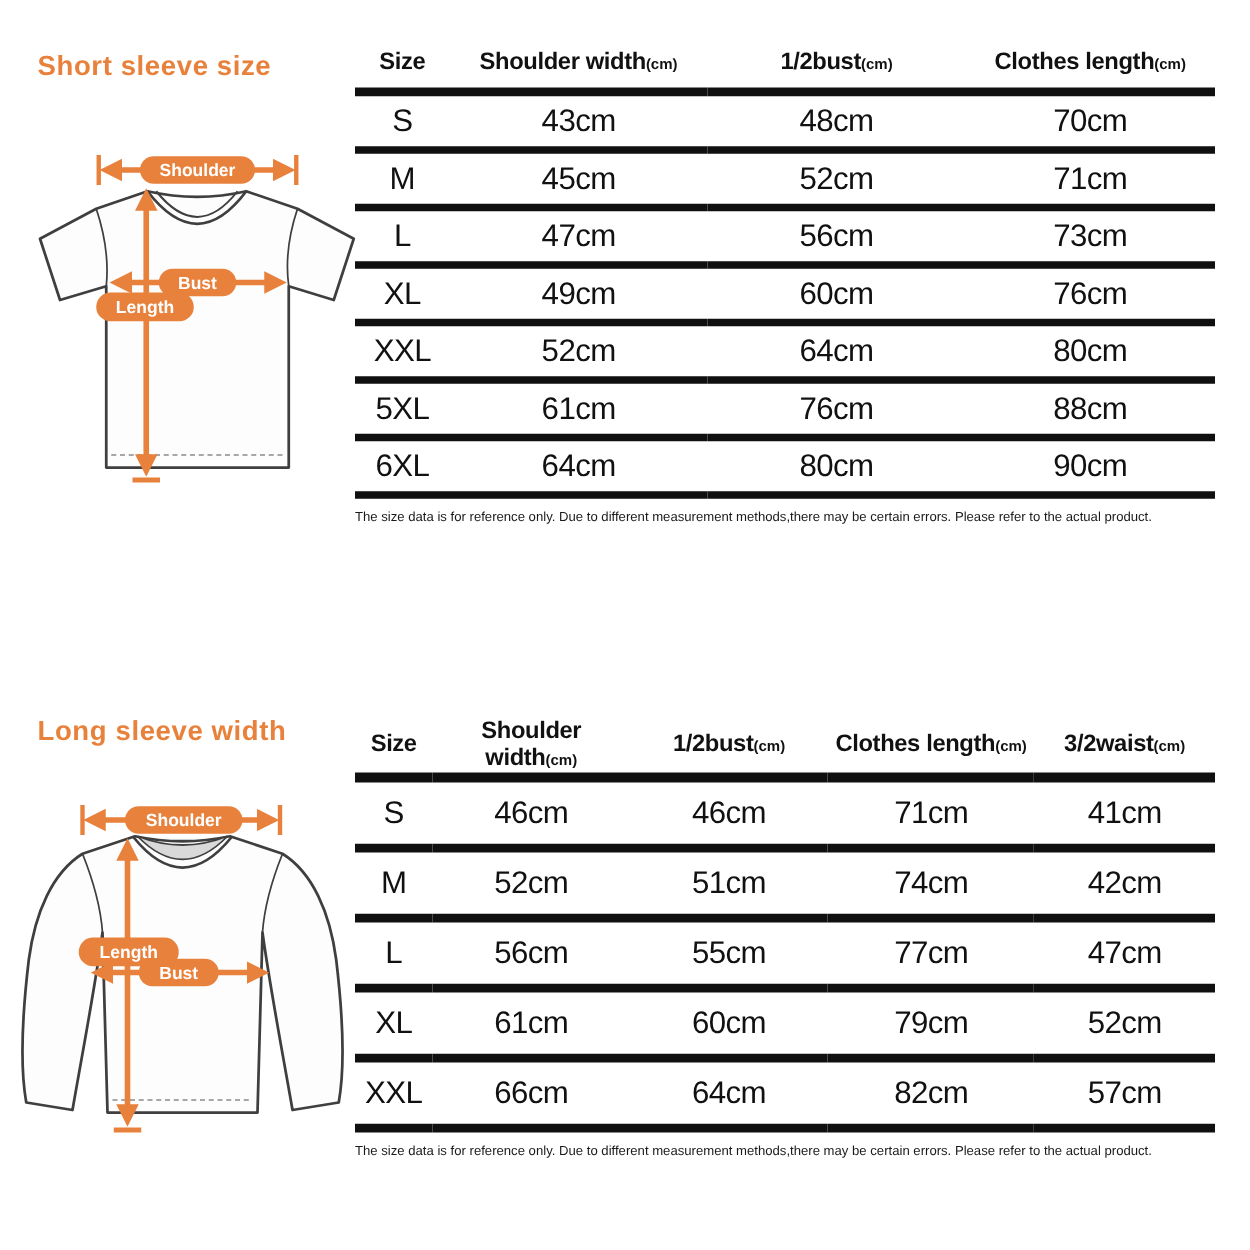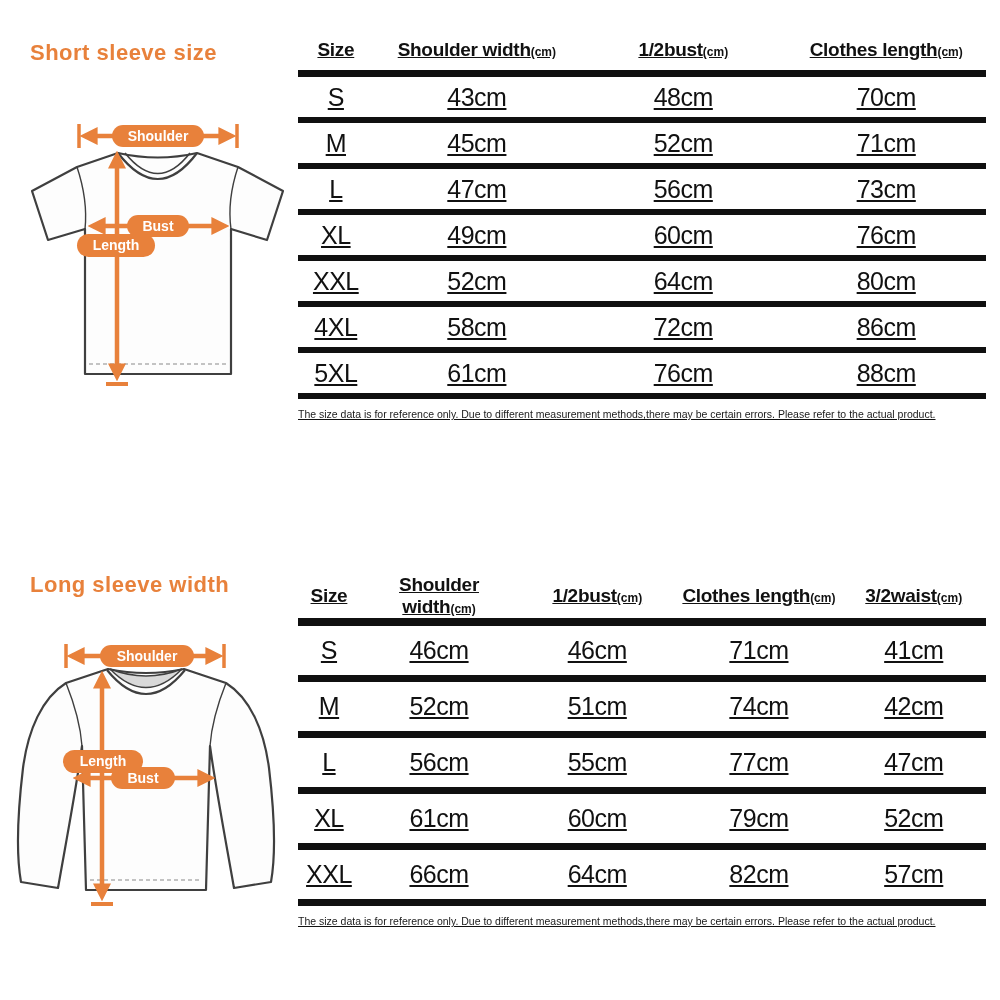--- a/index.html
+++ b/index.html
@@ -7,21 +7,21 @@
     width:1000px;height:1000px;position:relative;background:#ffffff;
     font-family:"Liberation Sans",sans-serif;color:#111;overflow:hidden;
   }
   .section-title{
     position:absolute;font-size:22px;font-weight:600;letter-spacing:.5px;color:#e8813b;
     white-space:nowrap;
   }
   #short-title{left:30px;top:40px;}
   #long-title{left:30px;top:572px;}
 
-  .table-wrap{position:absolute;left:298px;width:688px;text-decoration:underline;}
+  .table-wrap{position:absolute;left:284px;width:688px;}
   #short-table-wrap{top:30px;}
   #long-table-wrap{top:574px;}
 
   table.size-table{border-collapse:collapse;width:100%;table-layout:fixed;}
   table.size-table th{
     font-size:19px;font-weight:bold;text-align:center;padding:0;letter-spacing:-.3px;
     vertical-align:middle;
   }
   table.size-table td{
     font-size:25px;text-align:center;padding:0;letter-spacing:-.5px;vertical-align:middle;
@@ -132,30 +132,30 @@
           <td>60cm</td>
           <td>76cm</td>
         </tr>
       <tr>
           <td>XXL</td>
           <td>52cm</td>
           <td>64cm</td>
           <td>80cm</td>
         </tr>
       <tr>
-          <td>4XL</td>
-          <td>58cm</td>
-          <td>72cm</td>
-          <td>86cm</td>
-        </tr>
-      <tr>
           <td>5XL</td>
           <td>61cm</td>
           <td>76cm</td>
           <td>88cm</td>
+        </tr>
+      <tr>
+          <td>6XL</td>
+          <td>64cm</td>
+          <td>80cm</td>
+          <td>90cm</td>
         </tr>
     </tbody>
   </table>
   <div class="disclaimer">The size data is for reference only. Due to different measurement methods,there may be certain errors. Please refer to the actual product.</div>
 </div>
 
 <div id="long-title" class="section-title">Long sleeve width</div>
 
 <div class="diagram" id="long-diagram">
   <svg width="292" height="292" viewBox="0 0 292 292">

